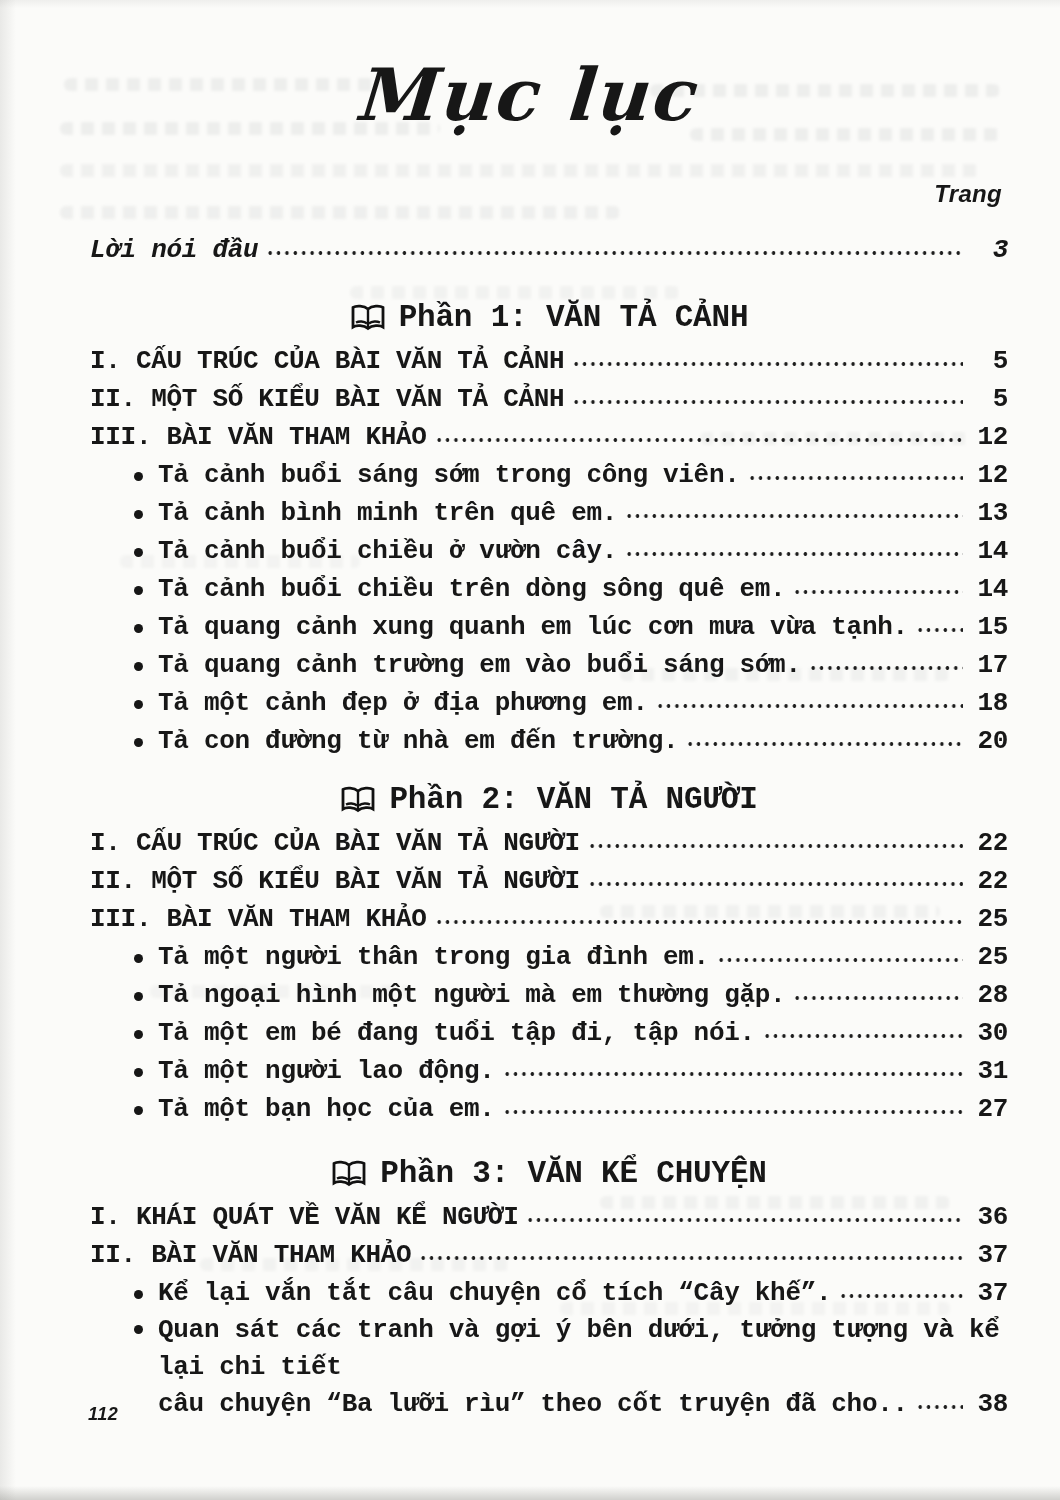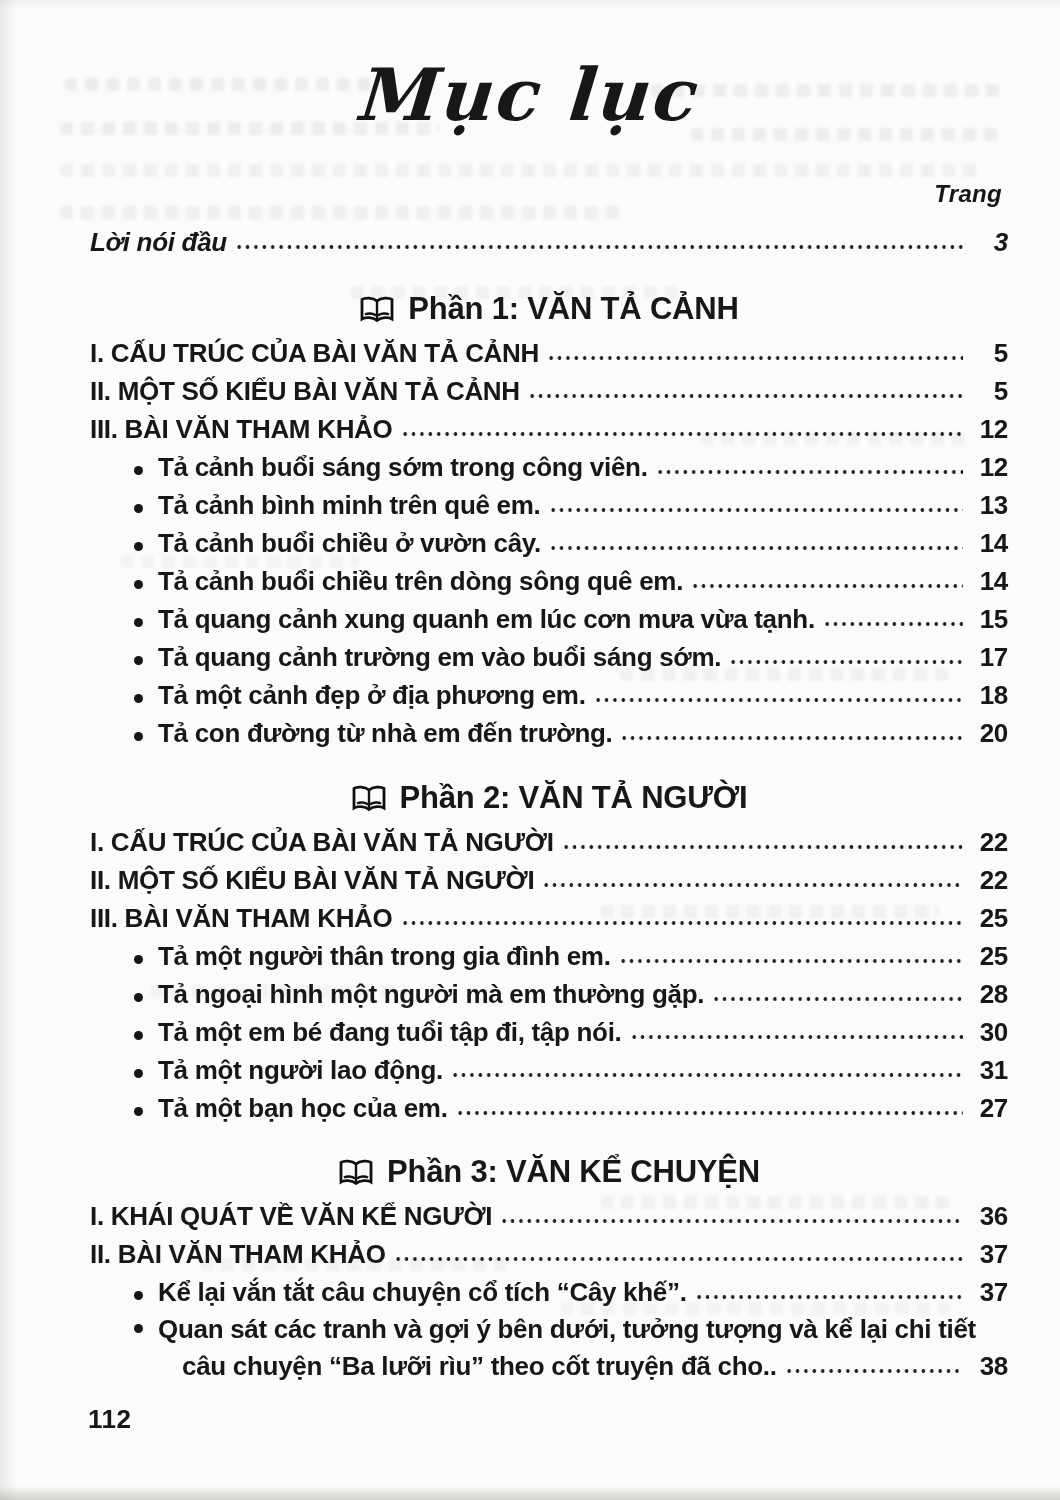--- a/index.html
+++ b/index.html
@@ -33,21 +33,21 @@
     font-size:72px;
     font-weight:bold;
     letter-spacing:2px;
     transform:skewX(-6deg);
     display:inline-block;
   }
 
   .trang{position:absolute;top:180px;right:58px;
     font-size:24px;font-weight:bold;font-style:italic;letter-spacing:.3px;}
 
-  .content{position:absolute;top:222px;left:90px;right:52px;}
+  .content{position:absolute;top:230px;left:90px;right:52px;font-family:Liberation Mono, monospace;}
 
   .row{display:flex;align-items:baseline;min-height:38px;line-height:38px;
     font-size:26px;font-weight:bold;letter-spacing:-.3px;}
   .row .lbl{white-space:nowrap;}
   .leader{flex:1 1 auto;height:8px;margin:0 7px 0 9px;
     background-image:radial-gradient(circle at 3.2px 4px,#1d1d1d 1.6px,transparent 2.05px);
     background-size:8.4px 8px;background-repeat:repeat-x;}
   .pg{min-width:38px;text-align:right;}
 
   .preface-row{font-style:italic;min-height:40px;line-height:40px;}
@@ -57,24 +57,24 @@
     font-size:31px;font-weight:bold;letter-spacing:-.2px;}
   .section-heading .book{flex:0 0 auto;display:inline-flex;}
 
   .bullet-row{padding-left:44px;}
   .bullet-dot{flex:0 0 auto;width:9px;height:9px;border-radius:50%;
     background:#161616;margin-right:15px;transform:translateY(-1px);}
 
   .two-line{align-items:flex-start;justify-content:flex-end;}
   .two-line .wrap{flex:1 1 auto;display:flex;flex-direction:column;}
   .two-line .line1{line-height:37px;}
-  .two-line .line2{display:flex;align-items:baseline;line-height:37px;margin-left:24px;}
+  .two-line .line2{display:flex;align-items:baseline;line-height:37px;}
 
   .book-page-number{position:absolute;left:88px;top:1404px;
-    font-size:26px;font-weight:bold;letter-spacing:.5px;}
+    font-size:18px;font-weight:bold;letter-spacing:.5px;font-style:italic;}
 </style>
 </head>
 <body>
 
 <div class="page">
 
   <div class="bleed" style="top:78px;left:64px;width:330px;"></div>
   <div class="bleed" style="top:84px;left:650px;width:350px;"></div>
   <div class="bleed" style="top:122px;left:60px;width:380px;"></div>
   <div class="bleed" style="top:128px;left:690px;width:310px;"></div>
@@ -172,21 +172,21 @@
       <span class="leader"></span>
       <span class="pg">18</span>
     </div>
     <div class="row bullet-row">
       <span class="bullet-dot"></span>
       <span class="lbl">Tả con đường từ nhà em đến trường.</span>
       <span class="leader"></span>
       <span class="pg">20</span>
     </div>
 
-    <div class="section-heading" style="margin-top:21px;">
+    <div class="section-heading" style="margin-top:14px;">
       <span class="book">
         <svg width="36" height="27" viewBox="0 0 36 27">
           <path d="M18 5 C14 1.5 6 1.5 3 3.5 V23 C6 21 14 21 18 24.5 C22 21 30 21 33 23 V3.5 C30 1.5 22 1.5 18 5 Z" fill="none" stroke="#111" stroke-width="2.8"></path>
           <line x1="18" y1="5" x2="18" y2="24.5" stroke="#111" stroke-width="2.4"></line>
           <path d="M6 18.5 C9 17 14 17 17 19.5 M19 19.5 C22 17 27 17 30 18.5" fill="none" stroke="#111" stroke-width="2.4"></path>
         </svg>
       </span>
       <span>Phần 2: VĂN TẢ NGƯỜI</span>
     </div>
 

